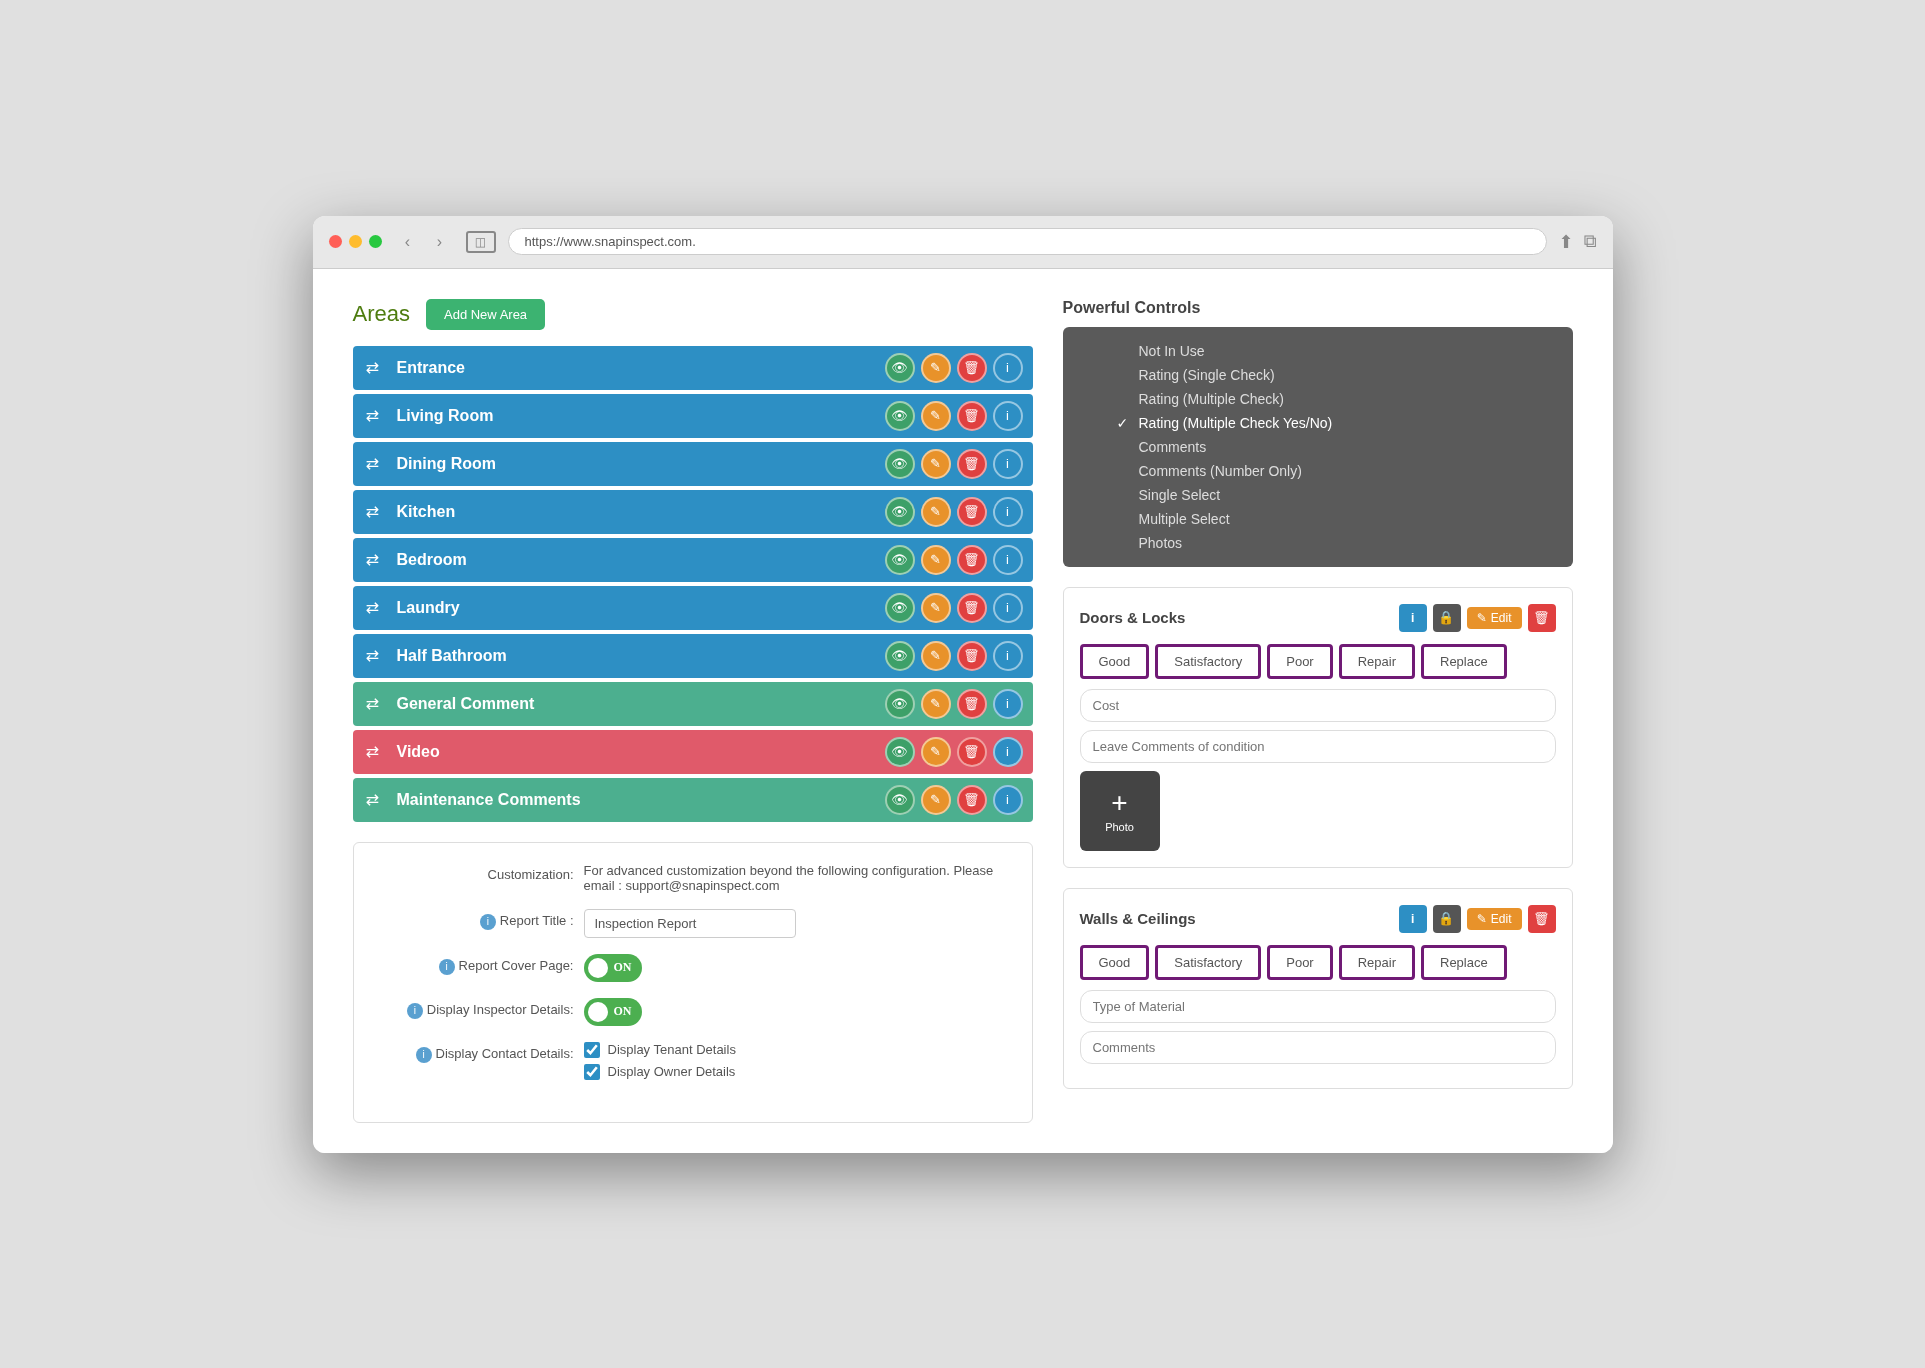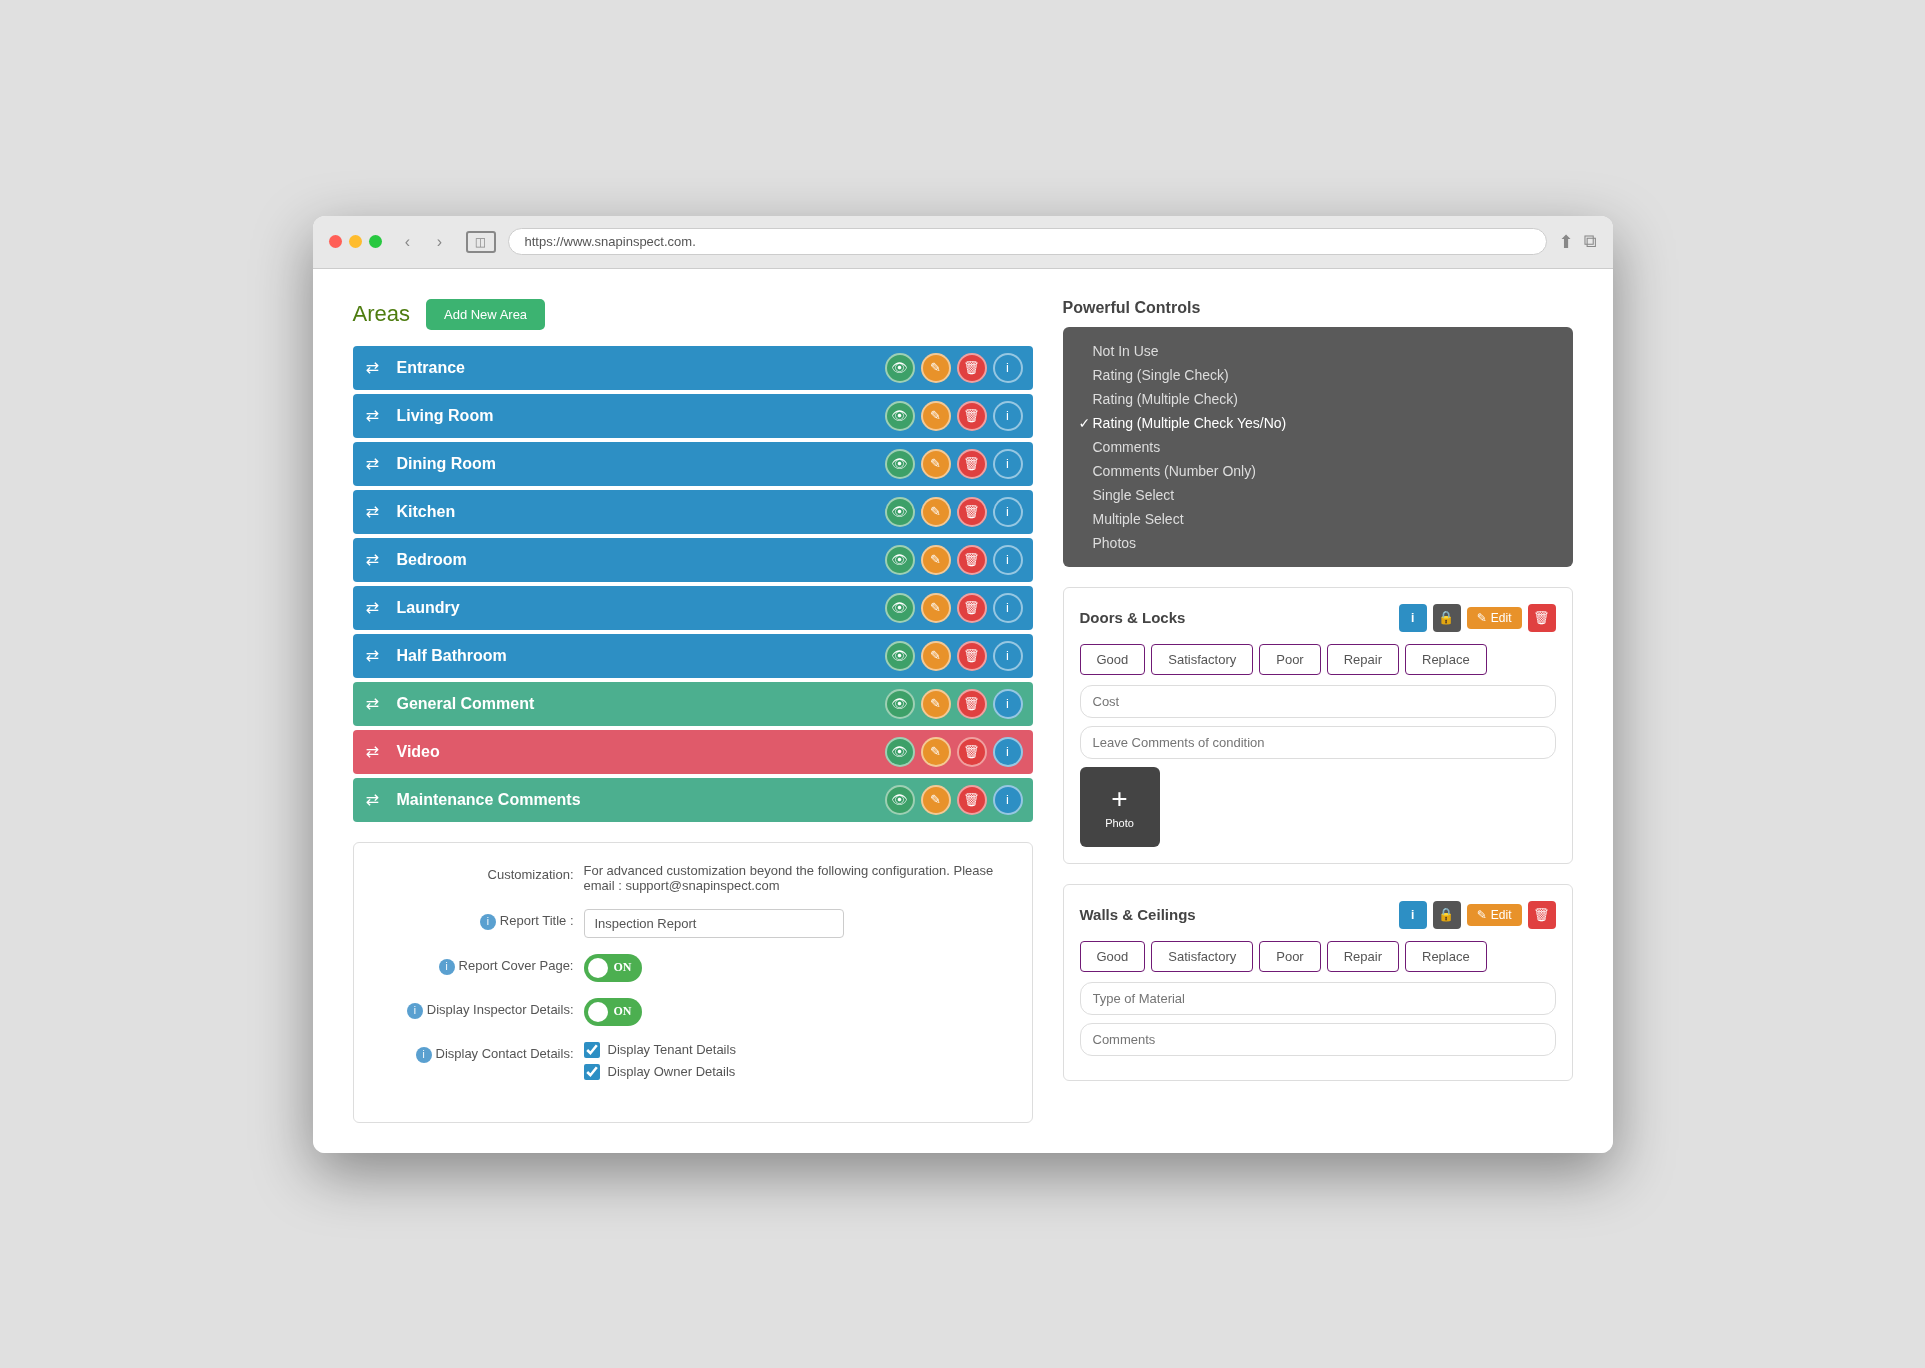--- a/index.html
+++ b/index.html
@@ -218,21 +218,21 @@
       background: #5aa0d0;
       color: white;
       border-radius: 50%;
       font-size: 10px;
       text-align: center;
       line-height: 16px;
       margin-right: 4px;
     }
 
     .report-title-input {
-      width: 260px;
+      width: 212px;
       padding: 6px 10px;
       border: 1px solid #ccc;
       border-radius: 4px;
       font-size: 13px;
       color: #555;
     }
 
     .toggle {
       display: inline-flex;
       align-items: center;
@@ -295,21 +295,22 @@
       padding: 12px 16px;
       color: white;
     }
 
     .controls-dropdown .item {
       padding: 4px 0;
       font-size: 14px;
       color: #ddd;
       cursor: pointer;
       display: flex;
-      gap: 0;
+      gap: 8px;
+      margin-left: 38px;
     }
 
     .controls-dropdown .item.checked {
       color: white;
     }
 
     .controls-dropdown .item .check {
       width: 14px;
     }
 
@@ -383,21 +384,21 @@
 
     .rating-buttons {
       display: flex;
       gap: 6px;
       flex-wrap: wrap;
       margin-bottom: 10px;
     }
 
     .rating-btn {
       padding: 7px 16px;
-      border: 1px solid #701a75;
+      border: 3px solid #701a75;
       border-radius: 4px;
       background: white;
       font-size: 13px;
       color: #555;
       cursor: pointer;
     }
 
     .text-input-field {
       width: 100%;
       padding: 8px 12px;

